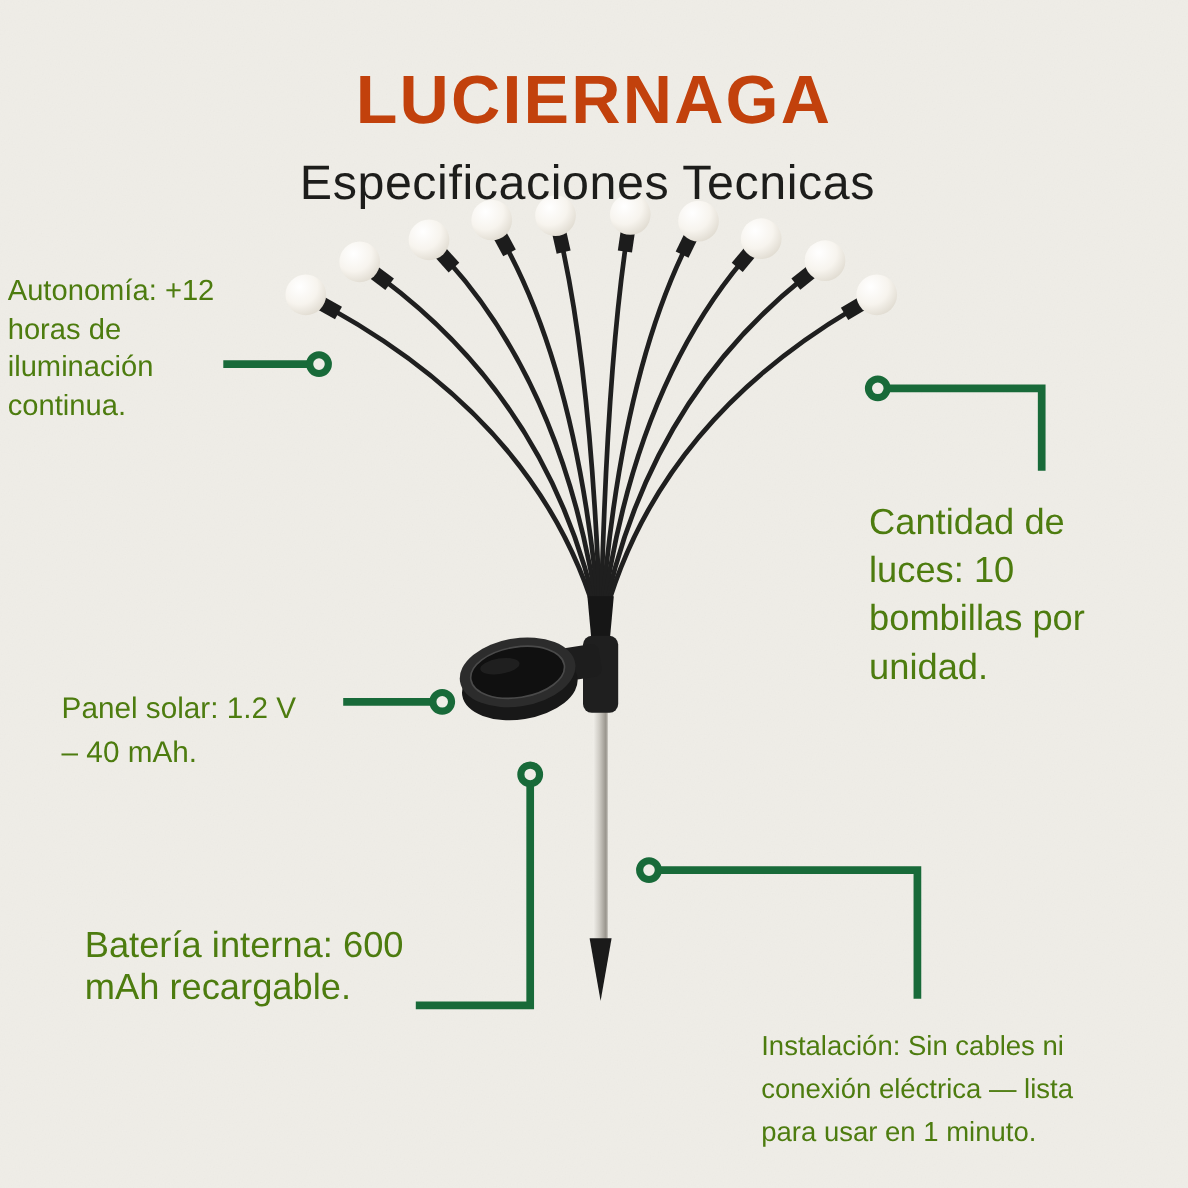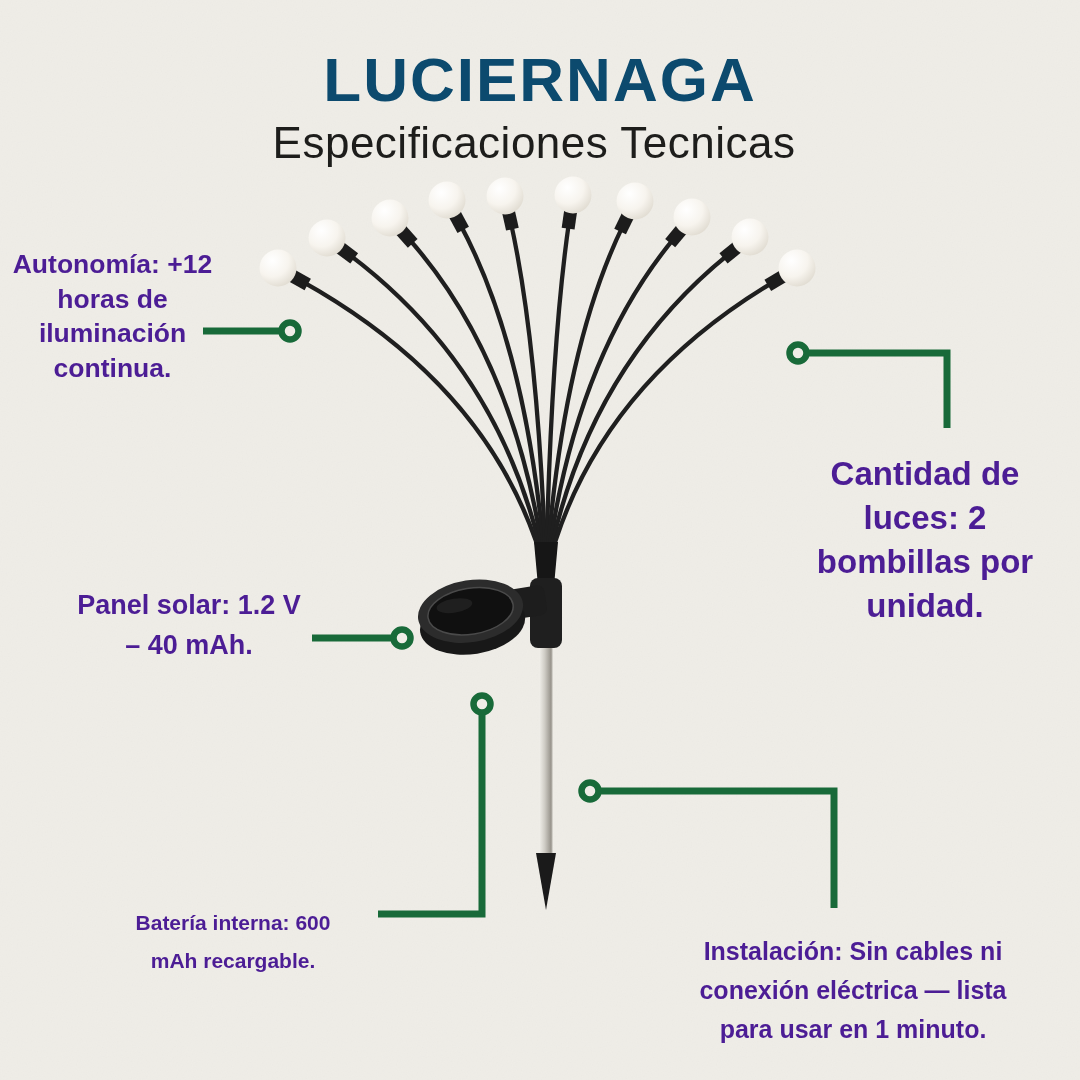--- a/index.html
+++ b/index.html
@@ -7,35 +7,35 @@
     width:1080px;height:1080px;overflow:hidden;position:relative;
     background:#efede7;
     font-family:"Liberation Sans","DejaVu Sans",sans-serif;
   }
   .canvas{position:absolute;inset:0;width:1080px;height:1080px;}
   #scene{position:absolute;left:0;top:0;}
 
   .header{position:absolute;left:0;top:44px;width:1080px;text-align:center;}
   .title{
     font-size:62px;line-height:64px;font-weight:700;letter-spacing:2px;
-    color:#0c4a6e;margin:4px;
+    color:#c2410c;margin:16px;
   }
   .subtitle{
     font-size:44px;line-height:54px;font-weight:400;letter-spacing:.5px;
     color:#1d1d1b;margin:4px 12px 0 0;
   }
 
   .annotation{
-    position:absolute;text-align:center;white-space:pre-line;
-    color:#4c1d95;font-weight:700;
+    position:absolute;white-space:pre-line;
+    color:#4d7c0f;font-weight:400;
   }
   .annotation--autonomia{left:7px;top:247px;width:211px;font-size:26.5px;line-height:34.5px;}
   .annotation--cantidad{left:790px;top:452px;width:270px;font-size:33px;line-height:44px;}
-  .annotation--panel{left:56px;top:585px;width:266px;font-size:27px;line-height:40px;}
-  .annotation--bateria{left:77px;top:904px;width:312px;font-size:21px;line-height:38px;}
+  .annotation--panel{left:56px;top:624px;width:266px;font-size:27px;line-height:40px;}
+  .annotation--bateria{left:77px;top:840px;width:312px;font-size:33px;line-height:38px;}
   .annotation--instalacion{left:692px;top:932px;width:322px;font-size:25px;line-height:39px;}
 
   .stem{stroke:#1f1f1f;stroke-width:4.3;fill:none;stroke-linecap:round;}
   .socket{stroke:#1c1c1c;stroke-width:13;stroke-linecap:butt;}
   .bulb{fill:url(#bulbGrad);}
   .c-line{stroke:#186a39;stroke-width:7;fill:none;stroke-linecap:butt;stroke-linejoin:miter;}
   .c-ring{fill:#efede7;stroke:#186a39;stroke-width:6.5;}
 </style>
 </head>
 <body>
@@ -138,21 +138,21 @@
   <div class="header">
     <h1 class="title">LUCIERNAGA</h1>
     <h2 class="subtitle">Especificaciones Tecnicas</h2>
   </div>
 
   <div class="annotation annotation--autonomia">Autonomía: +12
 horas de
 iluminación
 continua.</div>
   <div class="annotation annotation--cantidad">Cantidad de
-luces: 2
+luces: 10
 bombillas por
 unidad.</div>
   <div class="annotation annotation--panel">Panel solar: 1.2 V
 – 40 mAh.</div>
   <div class="annotation annotation--bateria">Batería interna: 600
 mAh recargable.</div>
   <div class="annotation annotation--instalacion">Instalación: Sin cables ni
 conexión eléctrica — lista
 para usar en 1 minuto.</div>
 </div>

